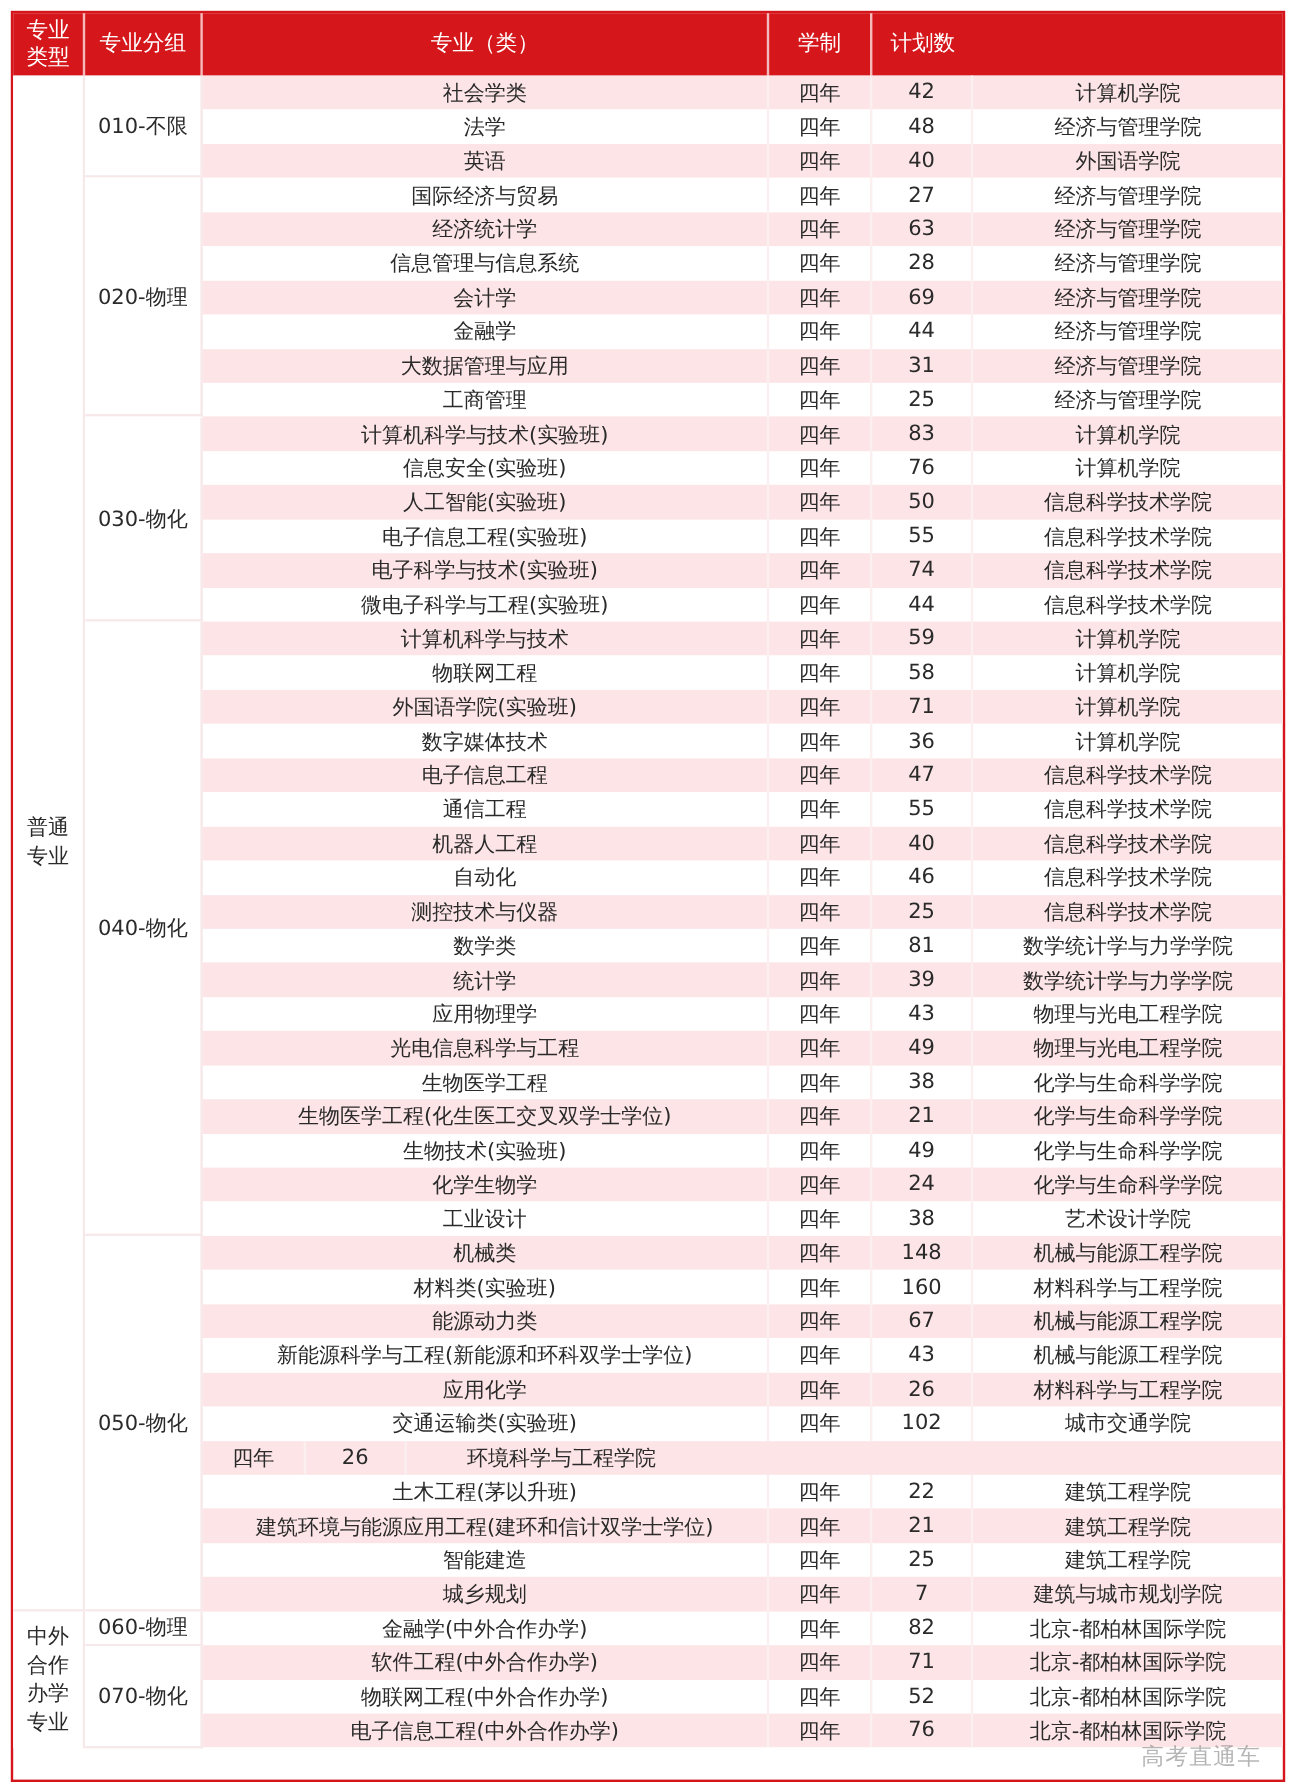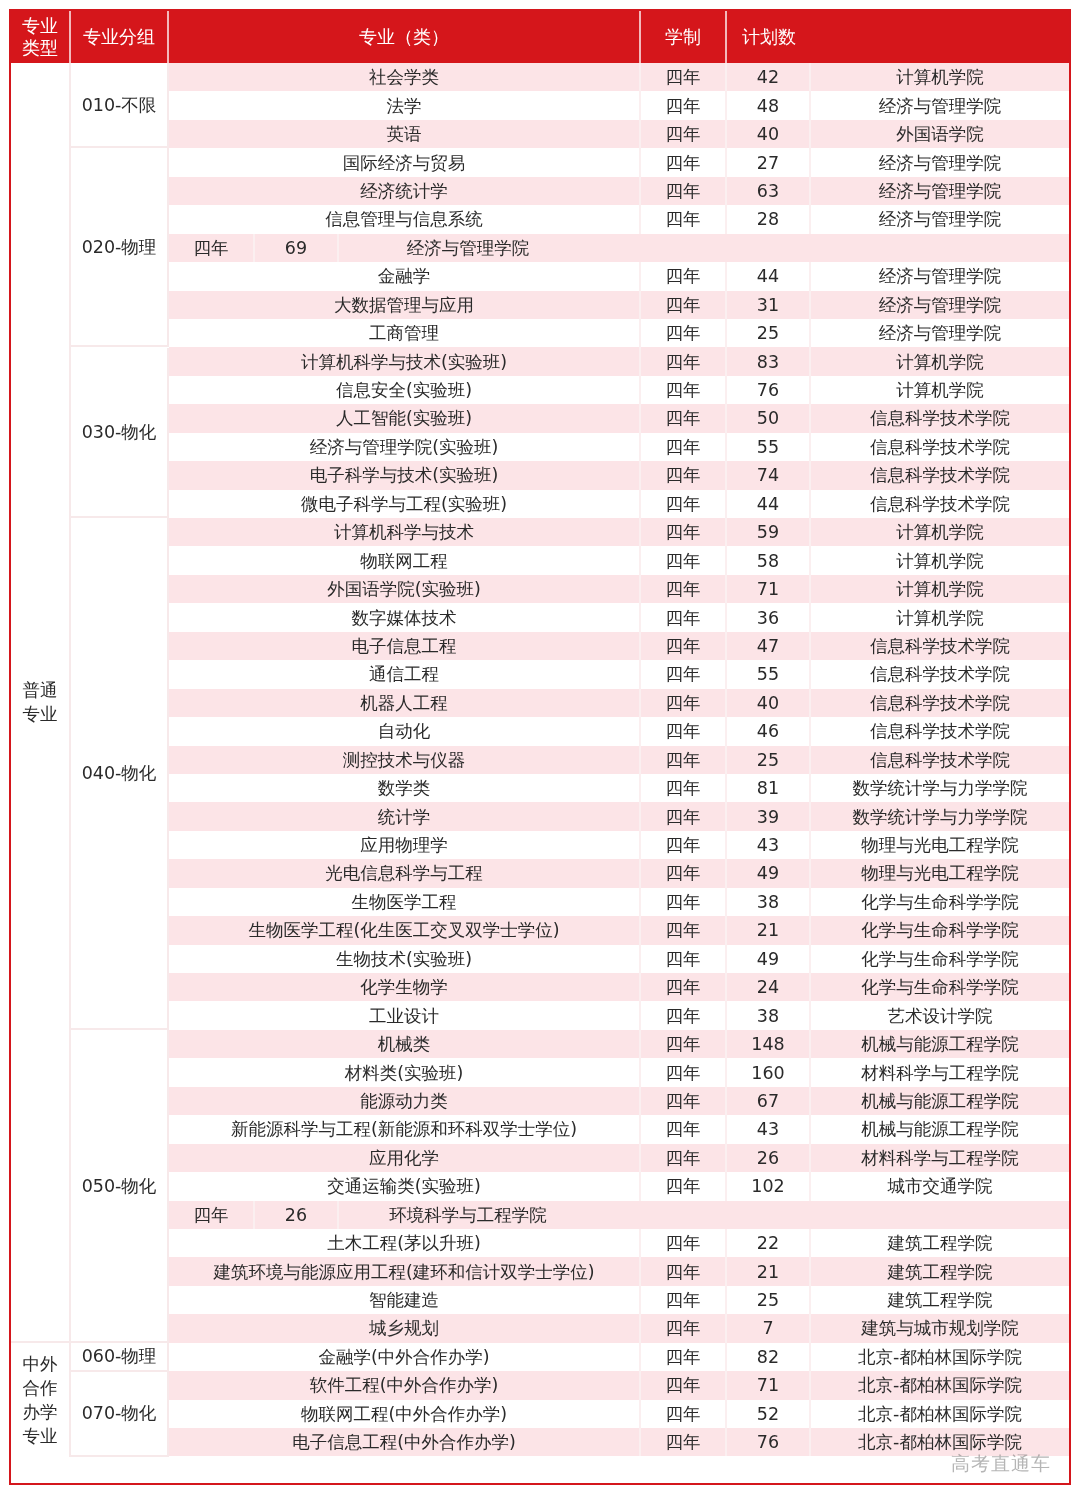--- a/index.html
+++ b/index.html
@@ -118,20 +118,21 @@
     <div class="cell" style="width:84px">63</div>
     <div class="cell" style="width:258px">经济与管理学院</div>
   </div>
         <div class="row">
     <div class="cell" style="width:472px">信息管理与信息系统</div>
     <div class="cell" style="width:86px">四年</div>
     <div class="cell" style="width:84px">28</div>
     <div class="cell" style="width:258px">经济与管理学院</div>
   </div>
         <div class="row pink">
+    <div class="cell" style="width:472px">会计学</div>
     <div class="cell" style="width:86px">四年</div>
     <div class="cell" style="width:84px">69</div>
     <div class="cell" style="width:258px">经济与管理学院</div>
   </div>
         <div class="row">
     <div class="cell" style="width:472px">金融学</div>
     <div class="cell" style="width:86px">四年</div>
     <div class="cell" style="width:84px">44</div>
     <div class="cell" style="width:258px">经济与管理学院</div>
   </div>
@@ -159,21 +160,21 @@
     <div class="cell" style="width:84px">76</div>
     <div class="cell" style="width:258px">计算机学院</div>
   </div>
         <div class="row pink">
     <div class="cell" style="width:472px">人工智能(实验班)</div>
     <div class="cell" style="width:86px">四年</div>
     <div class="cell" style="width:84px">50</div>
     <div class="cell" style="width:258px">信息科学技术学院</div>
   </div>
         <div class="row">
-    <div class="cell" style="width:472px">经济与管理学院(实验班)</div>
+    <div class="cell" style="width:472px">电子信息工程(实验班)</div>
     <div class="cell" style="width:86px">四年</div>
     <div class="cell" style="width:84px">55</div>
     <div class="cell" style="width:258px">信息科学技术学院</div>
   </div>
         <div class="row pink">
     <div class="cell" style="width:472px">电子科学与技术(实验班)</div>
     <div class="cell" style="width:86px">四年</div>
     <div class="cell" style="width:84px">74</div>
     <div class="cell" style="width:258px">信息科学技术学院</div>
   </div>

